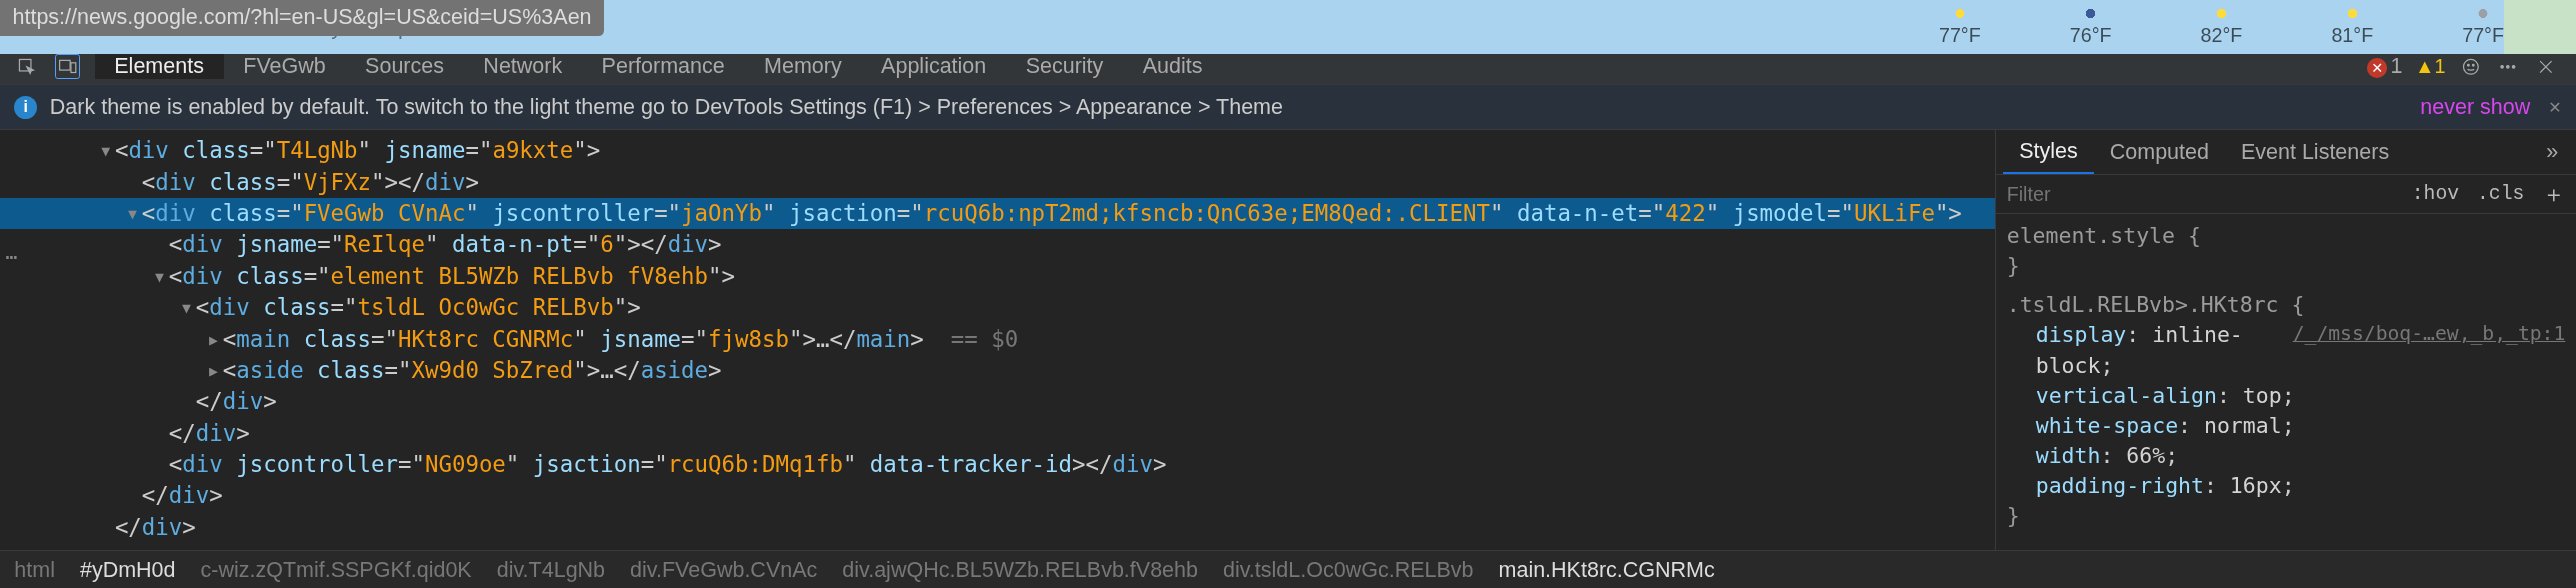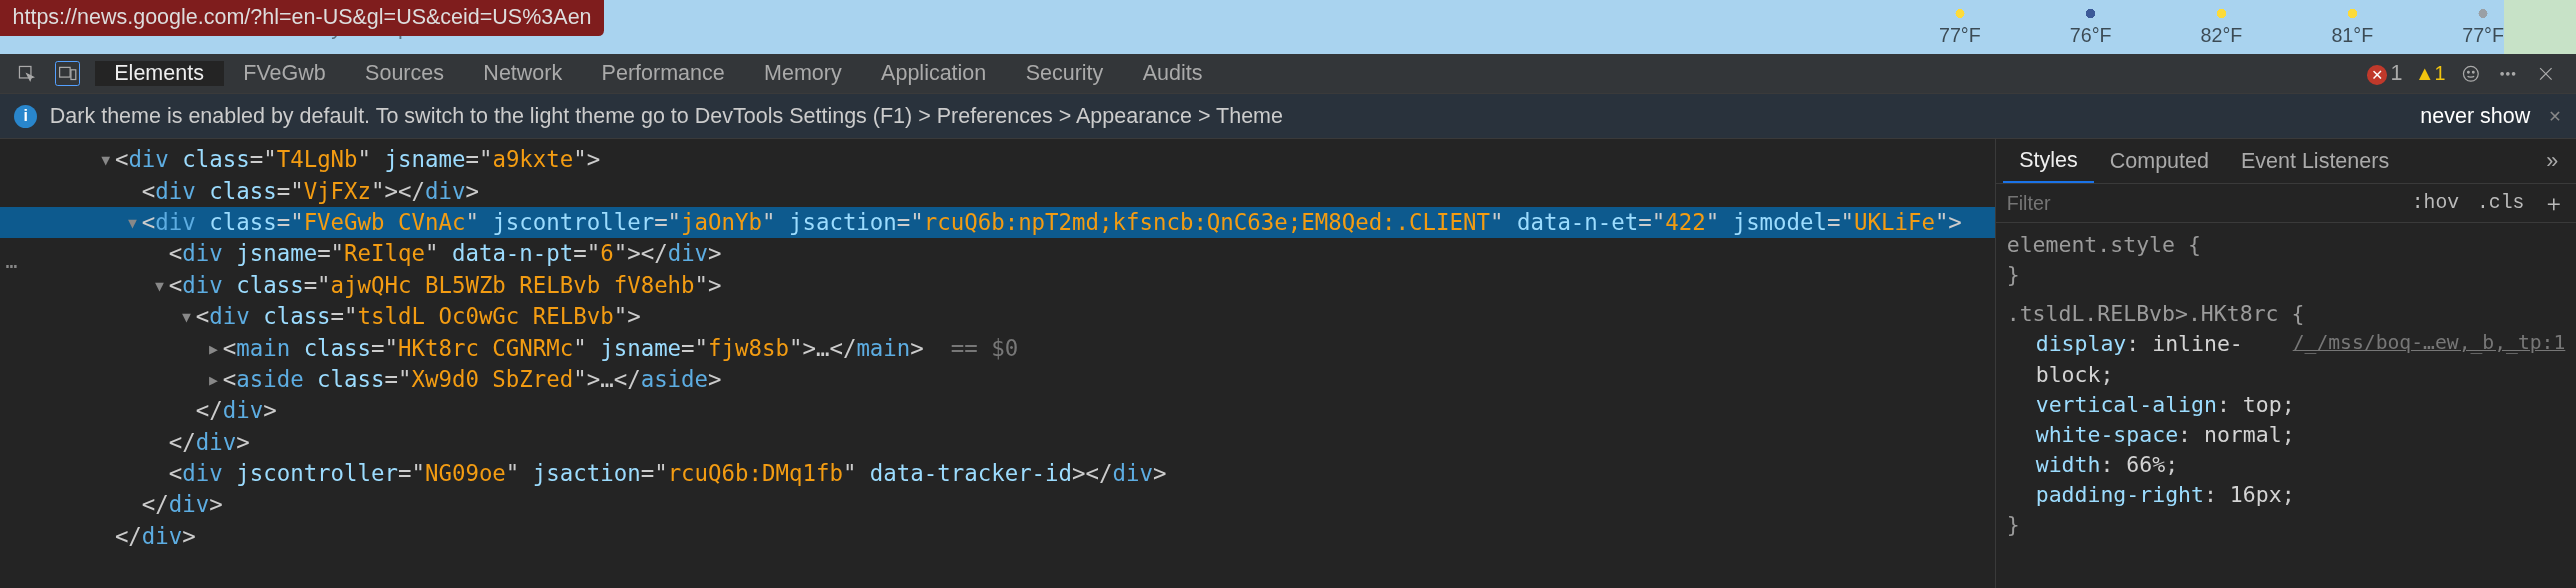--- a/index.html
+++ b/index.html
@@ -37,21 +37,21 @@
   .page-left { display: flex; gap: 16px; align-items: baseline; opacity: 0.8; }
   .weather { display: flex; gap: 89px; padding-right: 36px; }
   .weather-day { display: flex; flex-direction: column; align-items: center; gap: 3.6px; font-size: 19.7px; color: rgba(0,0,0,0.65); }
   .weather-icon { width: 12.5px; height: 12.5px; border-radius: 50%; }
   .sun { background: radial-gradient(circle, #fddb3a 50%, transparent 52%); }
   .night { background: radial-gradient(circle, #3b5998 50%, transparent 52%); }
   .cloud { background: radial-gradient(circle, #9aa0a6 50%, transparent 52%); }
   .url-tooltip {
     position: absolute;
     top: 0; left: 0;
-    background: #7f1d1d;
+    background: #737373;
     color: #ddd;
     font-family: Arial, sans-serif;
     font-size: 21.5px;
     padding: 5.4px 12.5px;
     border-radius: 0 0 5.4px 0;
     z-index: 5;
   }
   .badge-bg {
     position: absolute;
     right: 0; top: 0; bottom: 0;
@@ -62,23 +62,23 @@
   .devtools {
     position: absolute;
     top: 54px; left: 0; right: 0; bottom: 0;
     background: #242424;
     display: flex;
     flex-direction: column;
     z-index: 2;
     font-family: Arial, sans-serif;
   }
   .dt-tabs {
-    height: 40px;
-    display: flex;
-    align-items: center;
+    height: 31px;
+    display: flex;
+    align-items: flex-start;
     border-bottom: 0.9px solid #3a3a3a;
     background: #333639;
     font-size: 21.5px;
   }
   .dt-tab-icons {
     display: flex;
     align-items: center;
     padding: 0 14.3px;
     gap: 16px;
     color: #aaa;
@@ -119,21 +119,21 @@
   }
   .info-icon {
     background: #2986cc;
     color: #fff;
     border-radius: 50%;
     width: 23px; height: 23px;
     display: inline-flex; align-items: center; justify-content: center;
     font-size: 16px; font-weight: bold;
     margin-right: 12.5px;
   }
-  .info-link { margin-left: auto; color: #ffffff; cursor: pointer; padding-right: 18px;}
+  .info-link { margin-left: auto; color: #d946ef; cursor: pointer; padding-right: 18px;}
   .info-close { color: #888; cursor: pointer; font-size: 16px;}
   .dt-main { flex: 1; display: flex; min-height: 0; }
   .dom-panel {
     flex: 1;
     overflow: hidden;
     font-family: Menlo, Consolas, monospace;
     font-size: 22.4px;
     line-height: 1.4;
     padding: 5.4px 0;
     position: relative;
@@ -312,21 +312,21 @@
   </div>
 
   <div class="dt-main">
     <div class="dom-panel">
       <div class="dom-gutter">…</div>
       <div id="dom-lines">
           <div class="dom-line">      <span class="arrow">▾</span>&lt;<span class="tag">div</span> <span class="attr-name">class</span>="<span class="attr-val">T4LgNb</span>" <span class="attr-name">jsname</span>="<span class="attr-val">a9kxte</span>"&gt;</div>
           <div class="dom-line">        <span class="arrow"> </span>&lt;<span class="tag">div</span> <span class="attr-name">class</span>="<span class="attr-val">VjFXz</span>"&gt;&lt;/<span class="tag">div</span>&gt;</div>
           <div class="dom-line sel">        <span class="arrow">▾</span>&lt;<span class="tag">div</span> <span class="attr-name">class</span>="<span class="attr-val">FVeGwb CVnAc</span>" <span class="attr-name">jscontroller</span>="<span class="attr-val">jaOnYb</span>" <span class="attr-name">jsaction</span>="<span class="attr-val">rcuQ6b:npT2md;kfsncb:QnC63e;EM8Qed:.CLIENT</span>" <span class="attr-name">data-n-et</span>="<span class="attr-val">422</span>" <span class="attr-name">jsmodel</span>="<span class="attr-val">UKLiFe</span>"&gt;</div>
           <div class="dom-line">          <span class="arrow"> </span>&lt;<span class="tag">div</span> <span class="attr-name">jsname</span>="<span class="attr-val">ReIlqe</span>" <span class="attr-name">data-n-pt</span>="<span class="attr-val">6</span>"&gt;&lt;/<span class="tag">div</span>&gt;</div>
-          <div class="dom-line">          <span class="arrow">▾</span>&lt;<span class="tag">div</span> <span class="attr-name">class</span>="<span class="attr-val">ajwQHc BL5WZb RELBvb fV8ehb</span>"&gt;</div>
+          <div class="dom-line">          <span class="arrow">▾</span>&lt;<span class="tag">div</span> <span class="attr-name">class</span>="<span class="attr-val">element BL5WZb RELBvb fV8ehb</span>"&gt;</div>
           <div class="dom-line">            <span class="arrow">▾</span>&lt;<span class="tag">div</span> <span class="attr-name">class</span>="<span class="attr-val">tsldL Oc0wGc RELBvb</span>"&gt;</div>
           <div class="dom-line">              <span class="arrow">▸</span>&lt;<span class="tag">main</span> <span class="attr-name">class</span>="<span class="attr-val">HKt8rc CGNRMc</span>" <span class="attr-name">jsname</span>="<span class="attr-val">fjw8sb</span>"&gt;…&lt;/<span class="tag">main</span>&gt; <span class="dim"> == $0</span></div>
           <div class="dom-line">              <span class="arrow">▸</span>&lt;<span class="tag">aside</span> <span class="attr-name">class</span>="<span class="attr-val">Xw9d0 SbZred</span>"&gt;…&lt;/<span class="tag">aside</span>&gt;</div>
           <div class="dom-line">            <span class="arrow"> </span>&lt;/<span class="tag">div</span>&gt;</div>
           <div class="dom-line">          <span class="arrow"> </span>&lt;/<span class="tag">div</span>&gt;</div>
           <div class="dom-line">          <span class="arrow"> </span>&lt;<span class="tag">div</span> <span class="attr-name">jscontroller</span>="<span class="attr-val">NG09oe</span>" <span class="attr-name">jsaction</span>="<span class="attr-val">rcuQ6b:DMq1fb</span>" <span class="attr-name">data-tracker-id</span>&gt;&lt;/<span class="tag">div</span>&gt;</div>
           <div class="dom-line">        <span class="arrow"> </span>&lt;/<span class="tag">div</span>&gt;</div>
           <div class="dom-line">      <span class="arrow"> </span>&lt;/<span class="tag">div</span>&gt;</div>
         </div>
     </div>
@@ -357,14 +357,24 @@
             <div style="padding-left:29px"><span class="prop">white-space</span>: <span class="val">normal</span>;</div>
             <div style="padding-left:29px"><span class="prop">width</span>: <span class="val">66%</span>;</div>
             <div style="padding-left:29px"><span class="prop">padding-right</span>: <span class="val">16px</span>;</div>
             <div><span class="sel-color">}</span></div>
             <div style="height:9px"></div>
           </div>
         </div>
     </div>
   </div>
 
+  <div class="breadcrumbs" id="crumbs">
+      <span class="crumb">html</span>
+      <span class="crumb bright">#yDmH0d</span>
+      <span class="crumb">c-wiz.zQTmif.SSPGKf.qid0K</span>
+      <span class="crumb">div.T4LgNb</span>
+      <span class="crumb">div.FVeGwb.CVnAc</span>
+      <span class="crumb">div.ajwQHc.BL5WZb.RELBvb.fV8ehb</span>
+      <span class="crumb">div.tsldL.Oc0wGc.RELBvb</span>
+      <span class="crumb bright">main.HKt8rc.CGNRMc</span>
+    </div>
 </div>
 
 
 </body></html>

